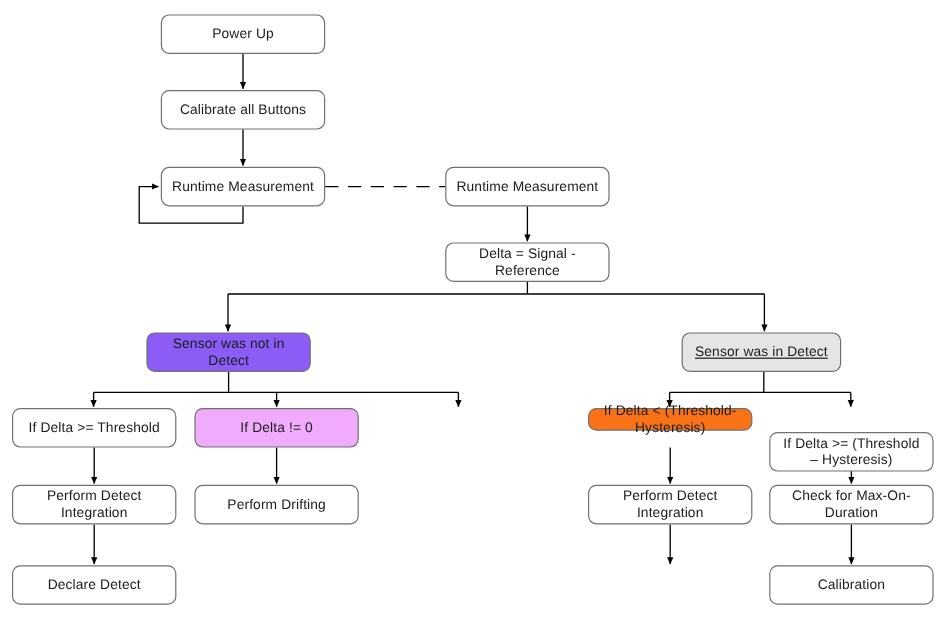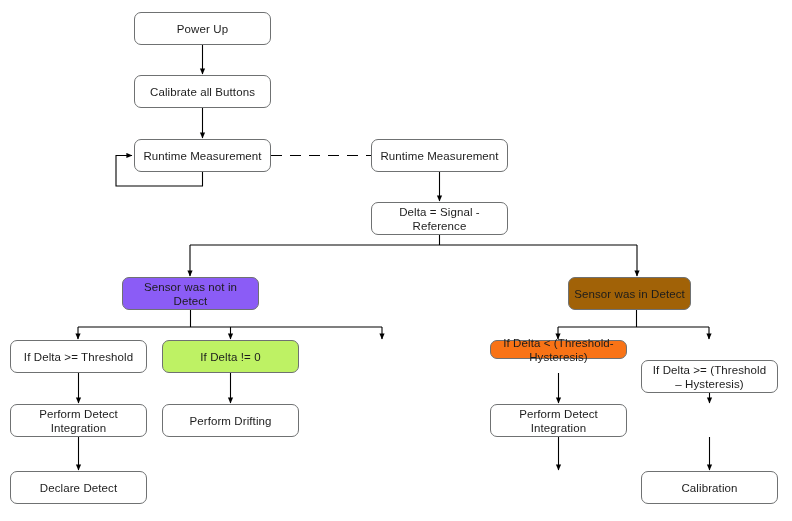--- a/index.html
+++ b/index.html
@@ -112,27 +112,27 @@
     <span class="node-label">Runtime Measurement</span>
   </div>
   <div class="node" style="left: 371px; top: 202px; width: 137px; height: 33px; background: rgb(255, 255, 255); border-color: rgb(111, 113, 114); color: rgb(28, 28, 28); align-items: center;">
     <span class="node-label">Delta = Signal -
 Reference</span>
   </div>
   <div class="node" style="left: 122px; top: 277px; width: 137px; height: 33px; background: #8b5cf6; border-color: rgb(111, 113, 114); color: rgb(28, 28, 28);">
     <span class="node-label">Sensor was not in
 Detect</span>
   </div>
-  <div class="node" style="left: 568px; top: 277px; width: 123px; height: 33px; background: #a16207; border-color: rgb(111, 113, 114); color: rgb(28, 28, 28);">
+  <div class="node" style="left: 568px; top: 277px; width: 133px; height: 33px; background: #e5e5e5; border-color: rgb(111, 113, 114); color: rgb(28, 28, 28); text-decoration: underline;">
     <span class="node-label">Sensor was in Detect</span>
   </div>
   <div class="node" style="left: 10px; top: 340px; width: 137px; height: 33px; background: rgb(255, 255, 255); border-color: rgb(111, 113, 114); color: rgb(28, 28, 28);">
     <span class="node-label">If Delta &gt;= Threshold</span>
   </div>
-  <div class="node" style="left: 162px; top: 340px; width: 137px; height: 33px; background: #bef264; border-color: rgb(111, 113, 114); color: rgb(28, 28, 28);">
+  <div class="node" style="left: 162px; top: 340px; width: 137px; height: 33px; background: #f0abfc; border-color: rgb(111, 113, 114); color: rgb(28, 28, 28);">
     <span class="node-label">If Delta != 0</span>
   </div>
   <div class="node" style="left: 490px; top: 340px; width: 137px; height: 19px; background: #f97316; border-color: rgb(111, 113, 114); color: rgb(28, 28, 28);">
     <span class="node-label">If Delta &lt; (Threshold-
 Hysteresis)</span>
   </div>
   <div class="node" style="left: 641px; top: 340px; width: 137px; height: 33px; background: rgb(255, 255, 255); border-color: rgb(111, 113, 114); color: rgb(28, 28, 28); margin-top: 20px;">
     <span class="node-label">If Delta &gt;= (Threshold
 – Hysteresis)</span>
   </div>
@@ -140,20 +140,24 @@
     <span class="node-label">Perform Detect
 Integration</span>
   </div>
   <div class="node" style="left: 162px; top: 404px; width: 137px; height: 33px; background: rgb(255, 255, 255); border-color: rgb(111, 113, 114); color: rgb(28, 28, 28);">
     <span class="node-label">Perform Drifting</span>
   </div>
   <div class="node" style="left: 490px; top: 404px; width: 137px; height: 33px; background: rgb(255, 255, 255); border-color: rgb(111, 113, 114); color: rgb(28, 28, 28);">
     <span class="node-label">Perform Detect
 Integration</span>
   </div>
+  <div class="node" style="left: 641px; top: 404px; width: 137px; height: 33px; background: rgb(255, 255, 255); border-color: rgb(111, 113, 114); color: rgb(28, 28, 28);">
+    <span class="node-label">Check for Max-On-
+Duration</span>
+  </div>
   <div class="node" style="left: 10px; top: 471px; width: 137px; height: 33px; background: rgb(255, 255, 255); border-color: rgb(111, 113, 114); color: rgb(28, 28, 28);">
     <span class="node-label">Declare Detect</span>
   </div>
   <div class="node" style="left: 641px; top: 471px; width: 137px; height: 33px; background: rgb(255, 255, 255); border-color: rgb(111, 113, 114); color: rgb(28, 28, 28); align-items: center;">
     <span class="node-label">Calibration</span>
   </div>
 
 </div>
 
 </body></html>

